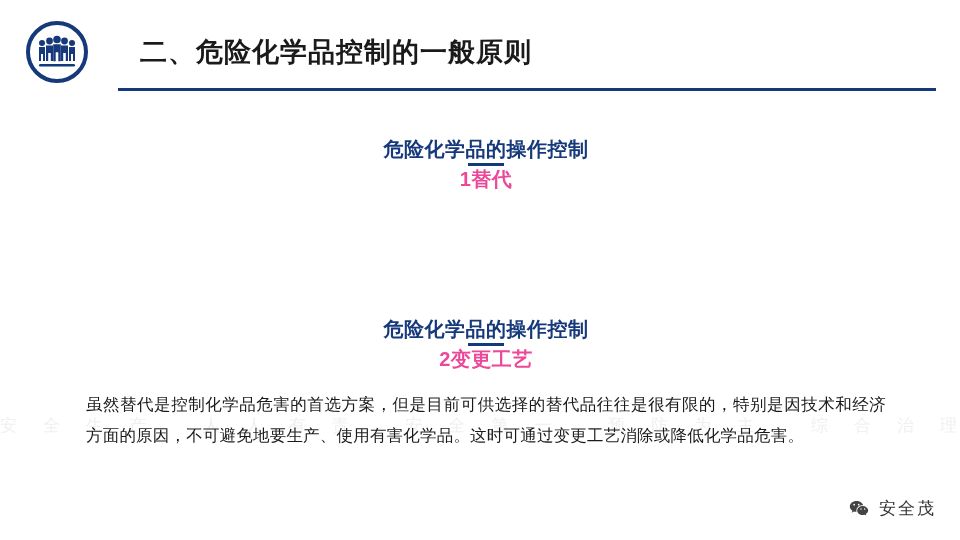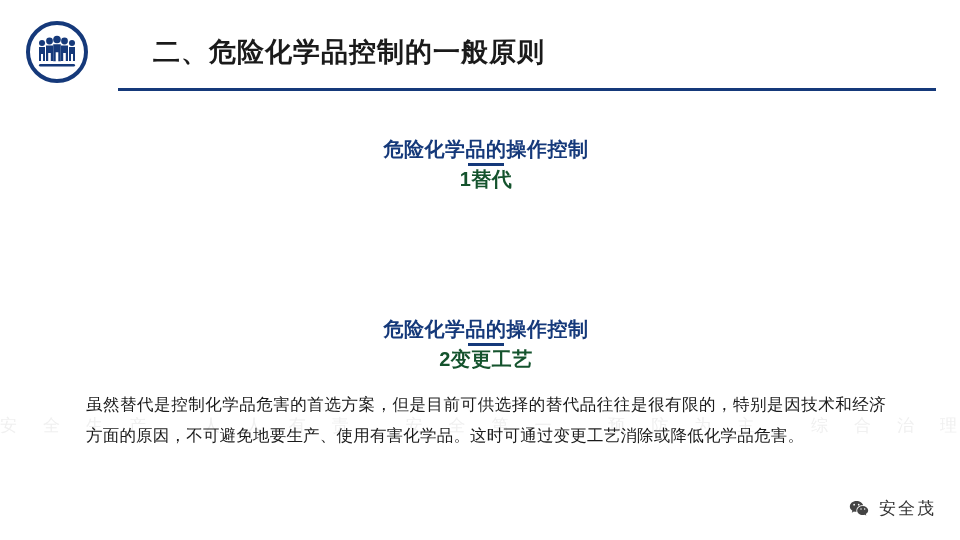--- a/index.html
+++ b/index.html
@@ -41,21 +41,20 @@
 
   .header-title {
     position: absolute;
     left: 140px;
     top: 34px;
     font-size: 27px;
     font-weight: bold;
     color: #1a1a1a;
     letter-spacing: 1px;
     white-space: nowrap;
-    margin-left: 13px;
   }
   .header-rule {
     position: absolute;
     left: 118px;
     top: 88px;
     width: 818px;
     height: 3px;
     background: #15397a;
   }
 
@@ -92,21 +91,21 @@
   .section-head .dash {
     display: inline-block;
     width: 36px;
     height: 3px;
     background: #15397a;
     margin: 0 14px;
   }
   .section-head .tag {
     font-size: 20px;
     font-weight: bold;
-    color: #14532d;
+    color: #ec4899;
     letter-spacing: 0.5px;
   }
 
   .paragraph {
     font-size: 16.5px;
     line-height: 31px;
     color: #1a1a1a;
     text-align: justify;
     letter-spacing: 0.2px;
   }

